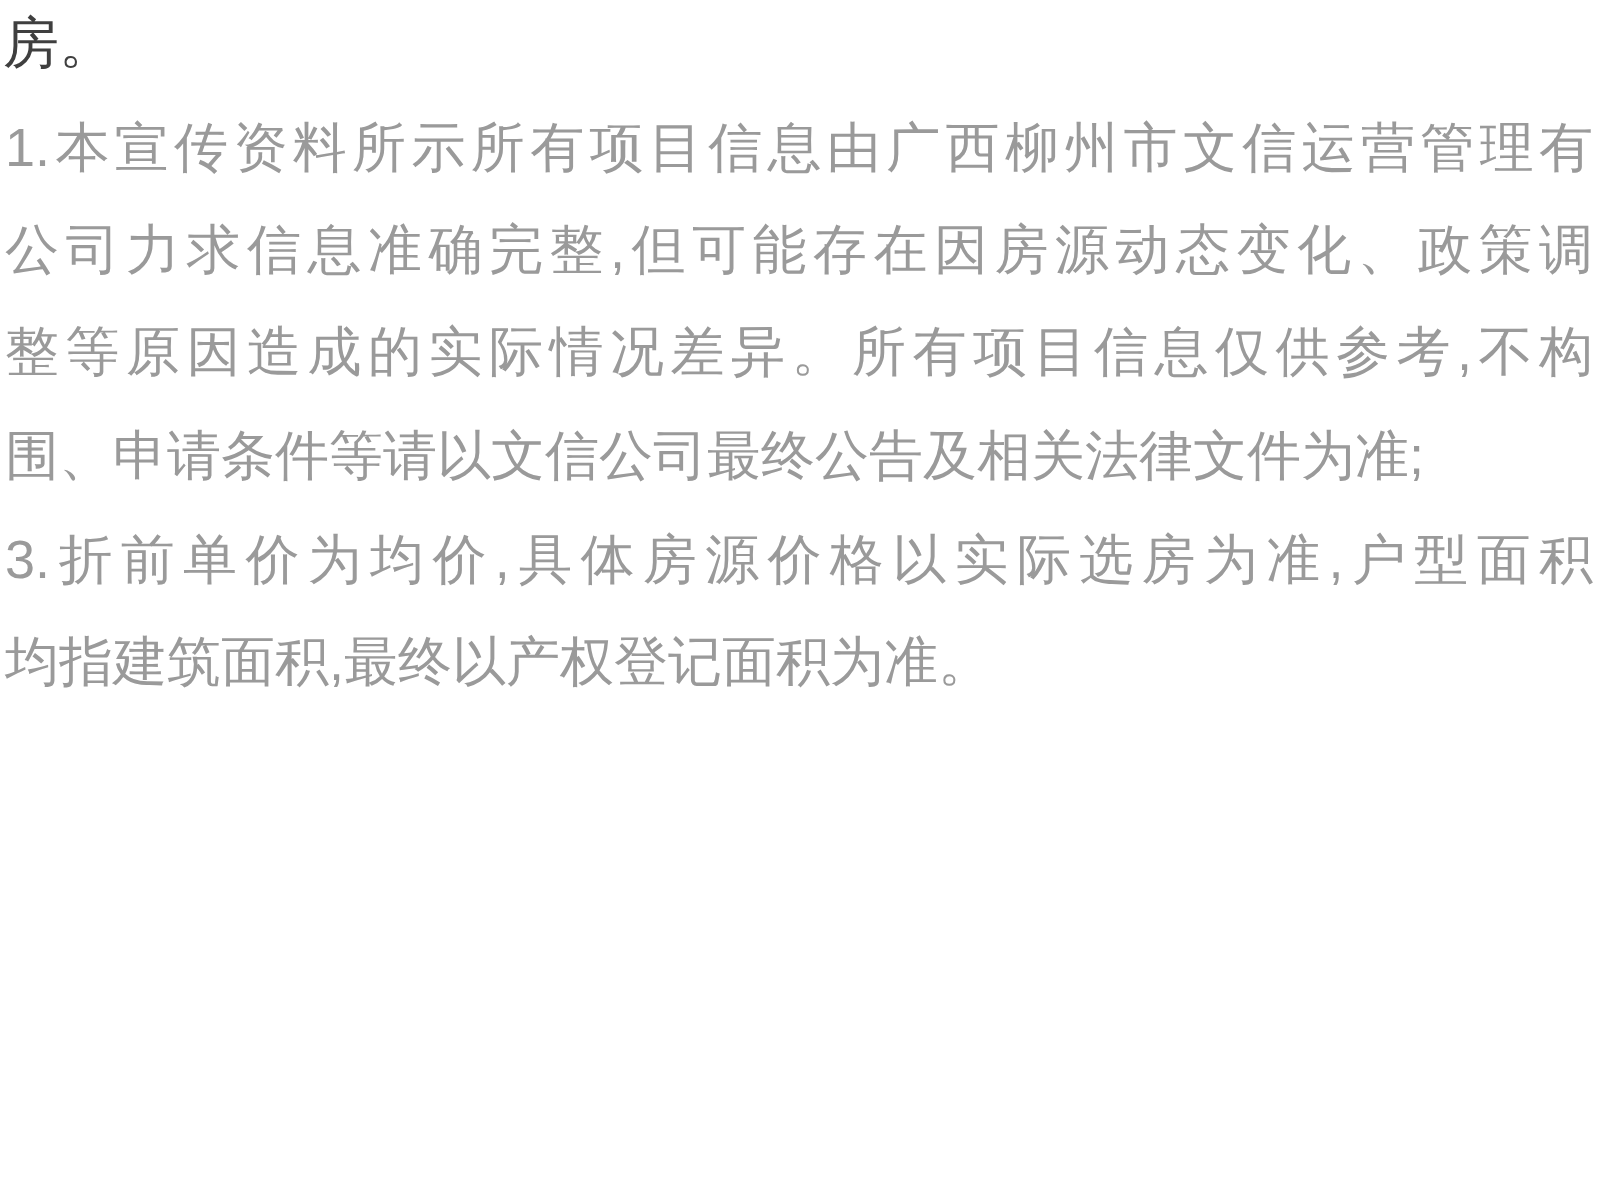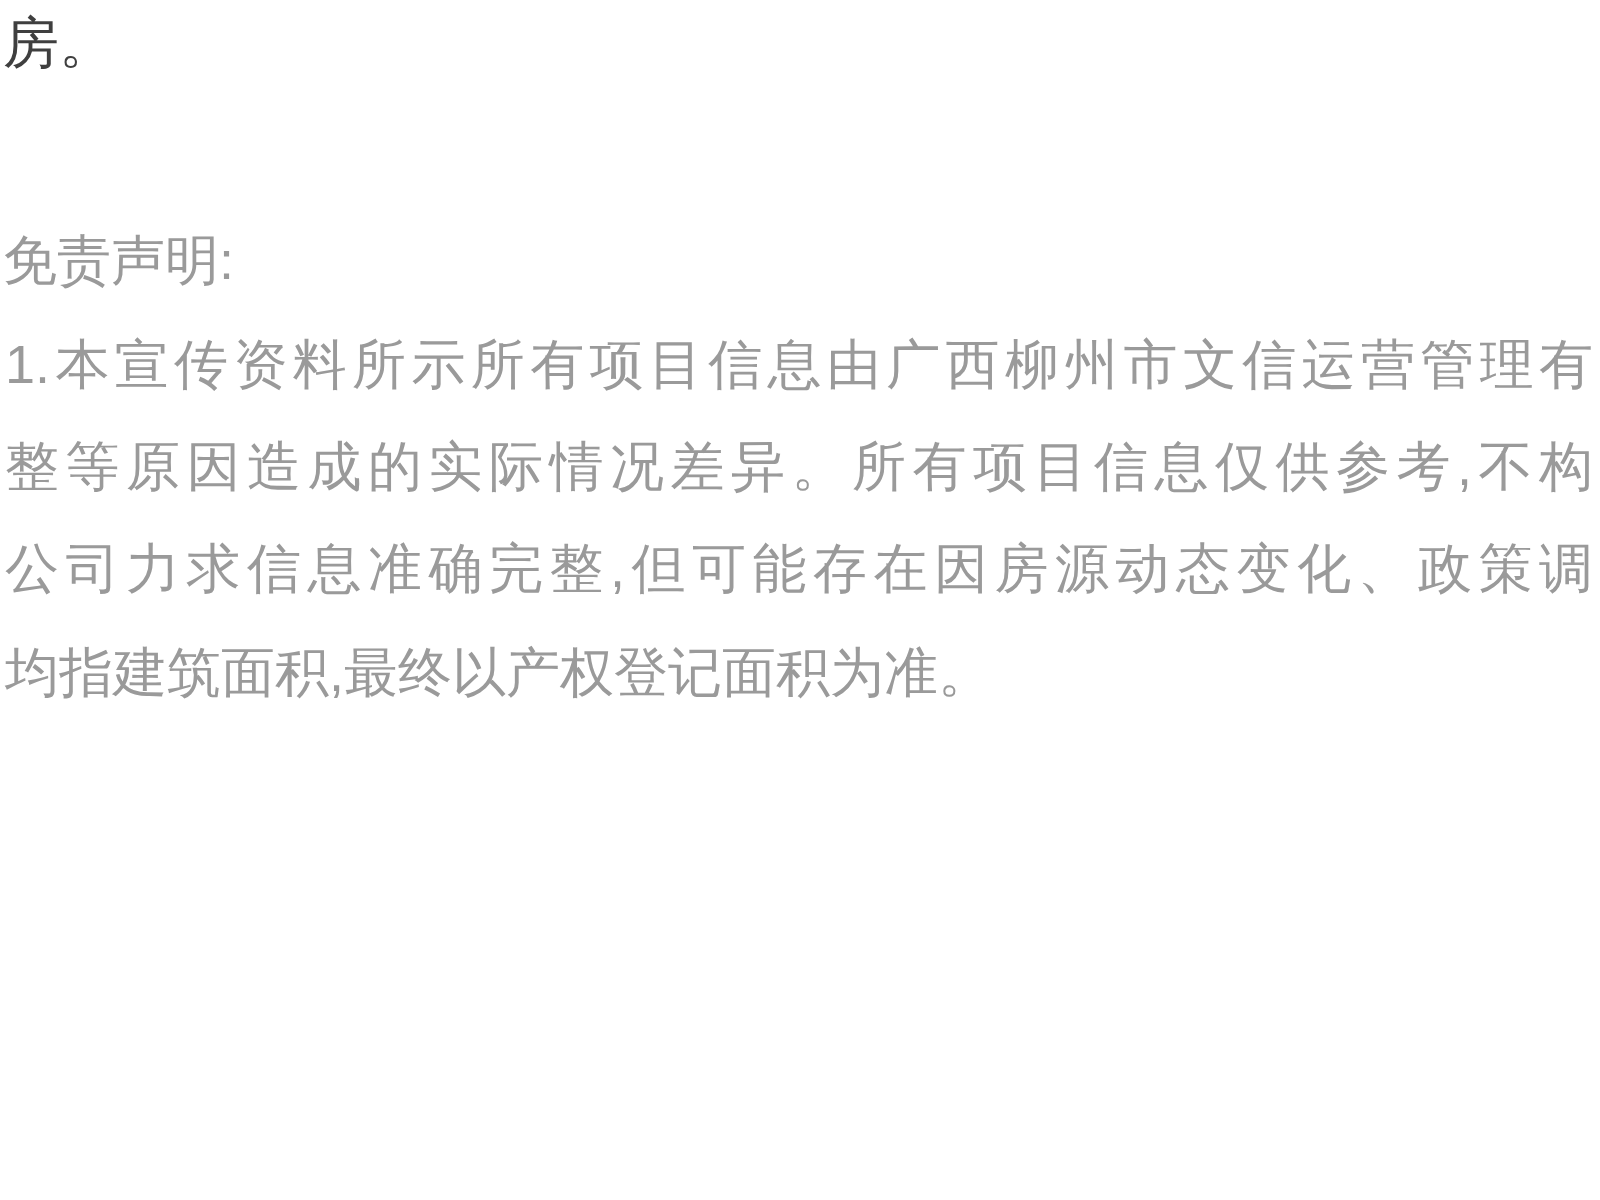--- a/index.html
+++ b/index.html
@@ -47,27 +47,28 @@
     text-align-last: justify;
     text-justify: inter-character;
   }
 </style>
 </head>
 <body>
 
 <div class="doc">
   <p class="line tail-line">房。</p>
 
-  <p class="line heading">免责声明:</p>
 
   <div id="disclaimer-paragraphs">
       <div class="para">
         <div class="line just">1.本宣传资料所示所有项目信息由广西柳州市文信运营管理有</div>
+        <div class="line just">公司力求信息准确完整,但可能存在因房源动态变化、政策调</div>
         <div class="line just">整等原因造成的实际情况差异。所有项目信息仅供参考,不构</div>
-        <div class="line just">公司力求信息准确完整,但可能存在因房源动态变化、政策调</div>
       </div>
       <div class="para">
+        <div class="line">围、申请条件等请以文信公司最终公告及相关法律文件为准;</div>
       </div>
       <div class="para">
+        <div class="line just">3.折前单价为均价,具体房源价格以实际选房为准,户型面积</div>
         <div class="line">均指建筑面积,最终以产权登记面积为准。</div>
       </div>
     </div>
 </div>
 
 </body></html>

